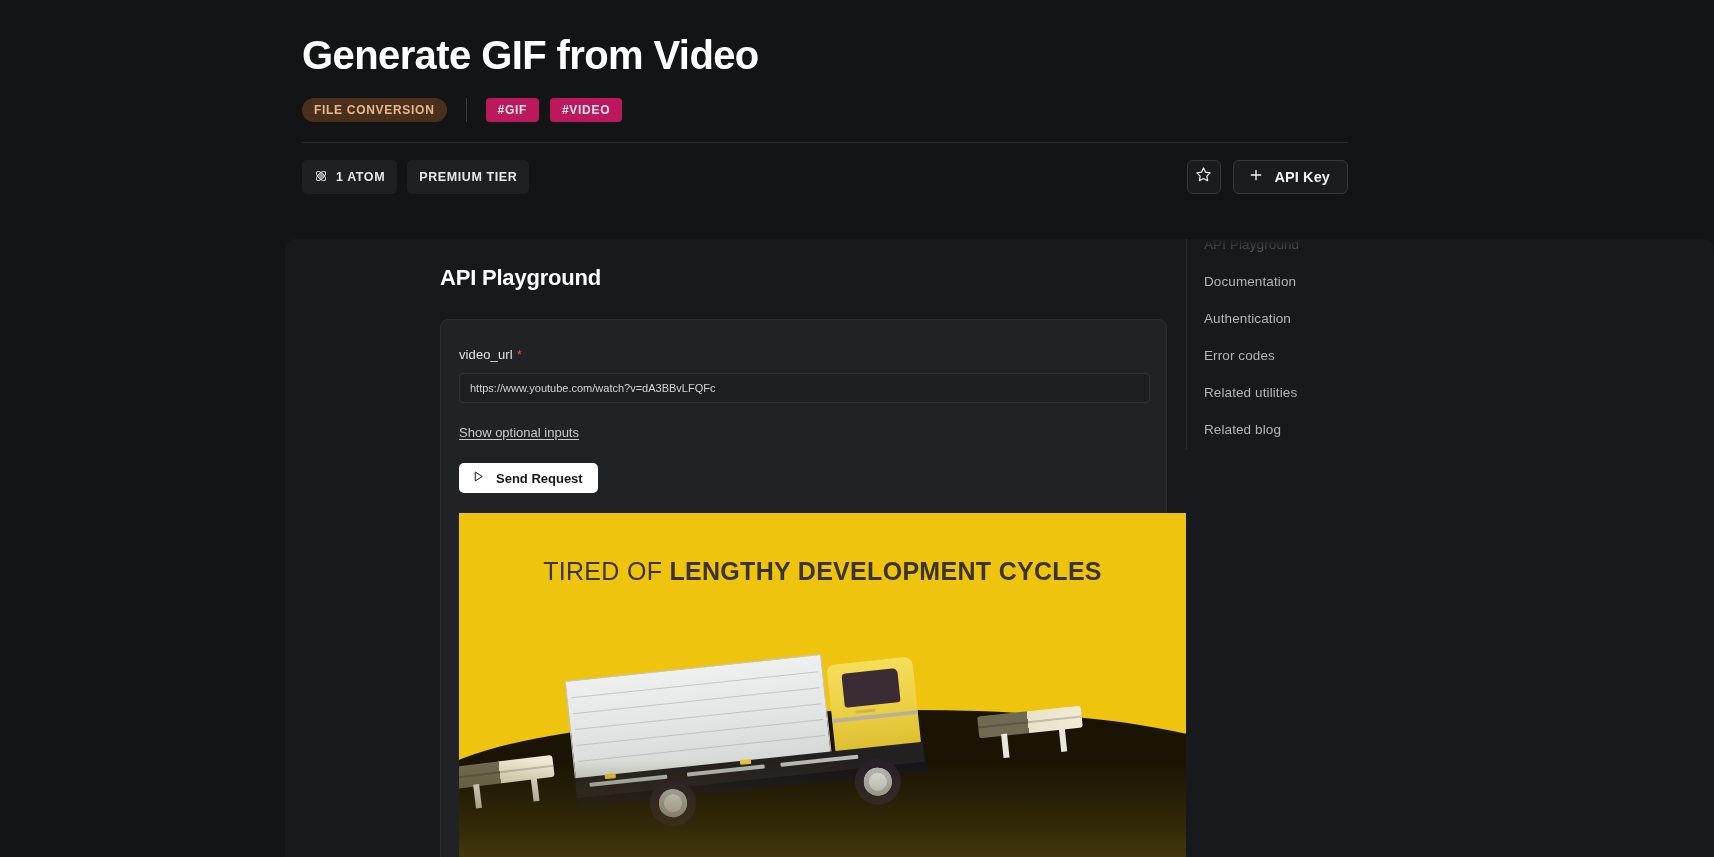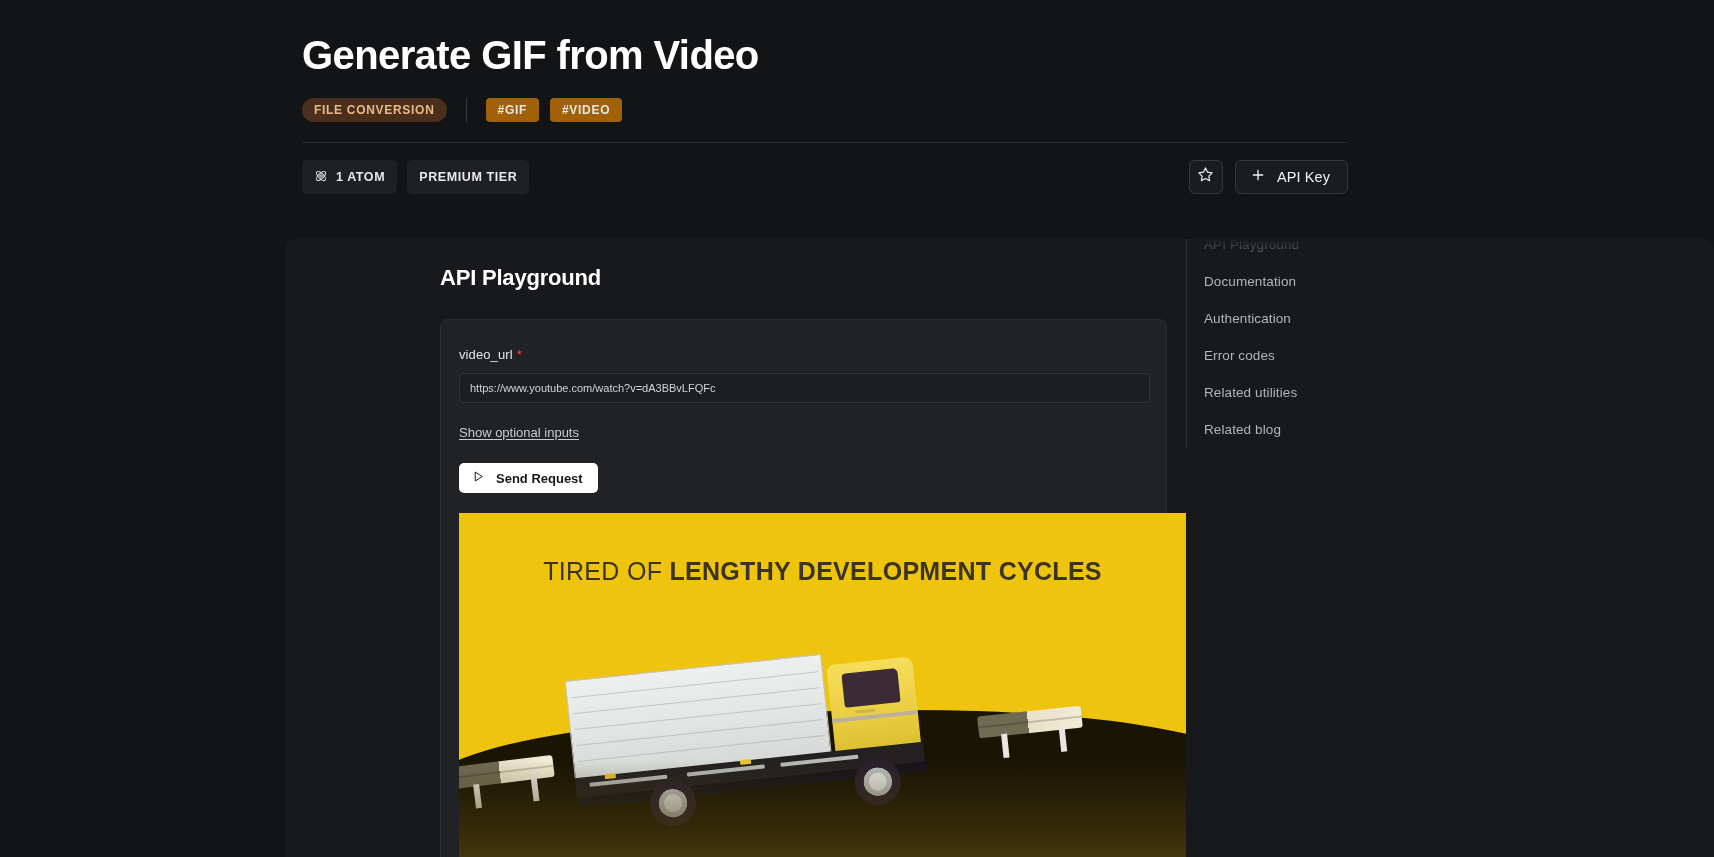--- a/index.html
+++ b/index.html
@@ -57,21 +57,21 @@
   }
 
   .tag-sep {
     width: 1px;
     height: 24px;
     background: #3a3c40;
     margin: 0 8px;
   }
 
   .tag-plain {
-    background: #a16207;
+    background: #be185d;
     color: #e6e7e9;
     font-size: 12px;
     font-weight: bold;
     letter-spacing: 0.7px;
     padding: 6px 12px;
     border-radius: 4px;
     line-height: 1;
   }
 
   .header-divider {
@@ -128,21 +128,21 @@
     display: flex;
     align-items: center;
     gap: 11px;
     height: 34px;
     padding: 0 17px 0 14px;
     border: 1px solid #36383c;
     border-radius: 6px;
     background: #1a1c1f;
     color: #f2f3f4;
     font-size: 14.5px;
-    font-weight: normal;
+    font-weight: bold;
     letter-spacing: 0.1px;
   }
 
   
   .content-panel {
     position: absolute;
     left: 285px;
     top: 239px;
     width: 1429px;
     height: 618px;

